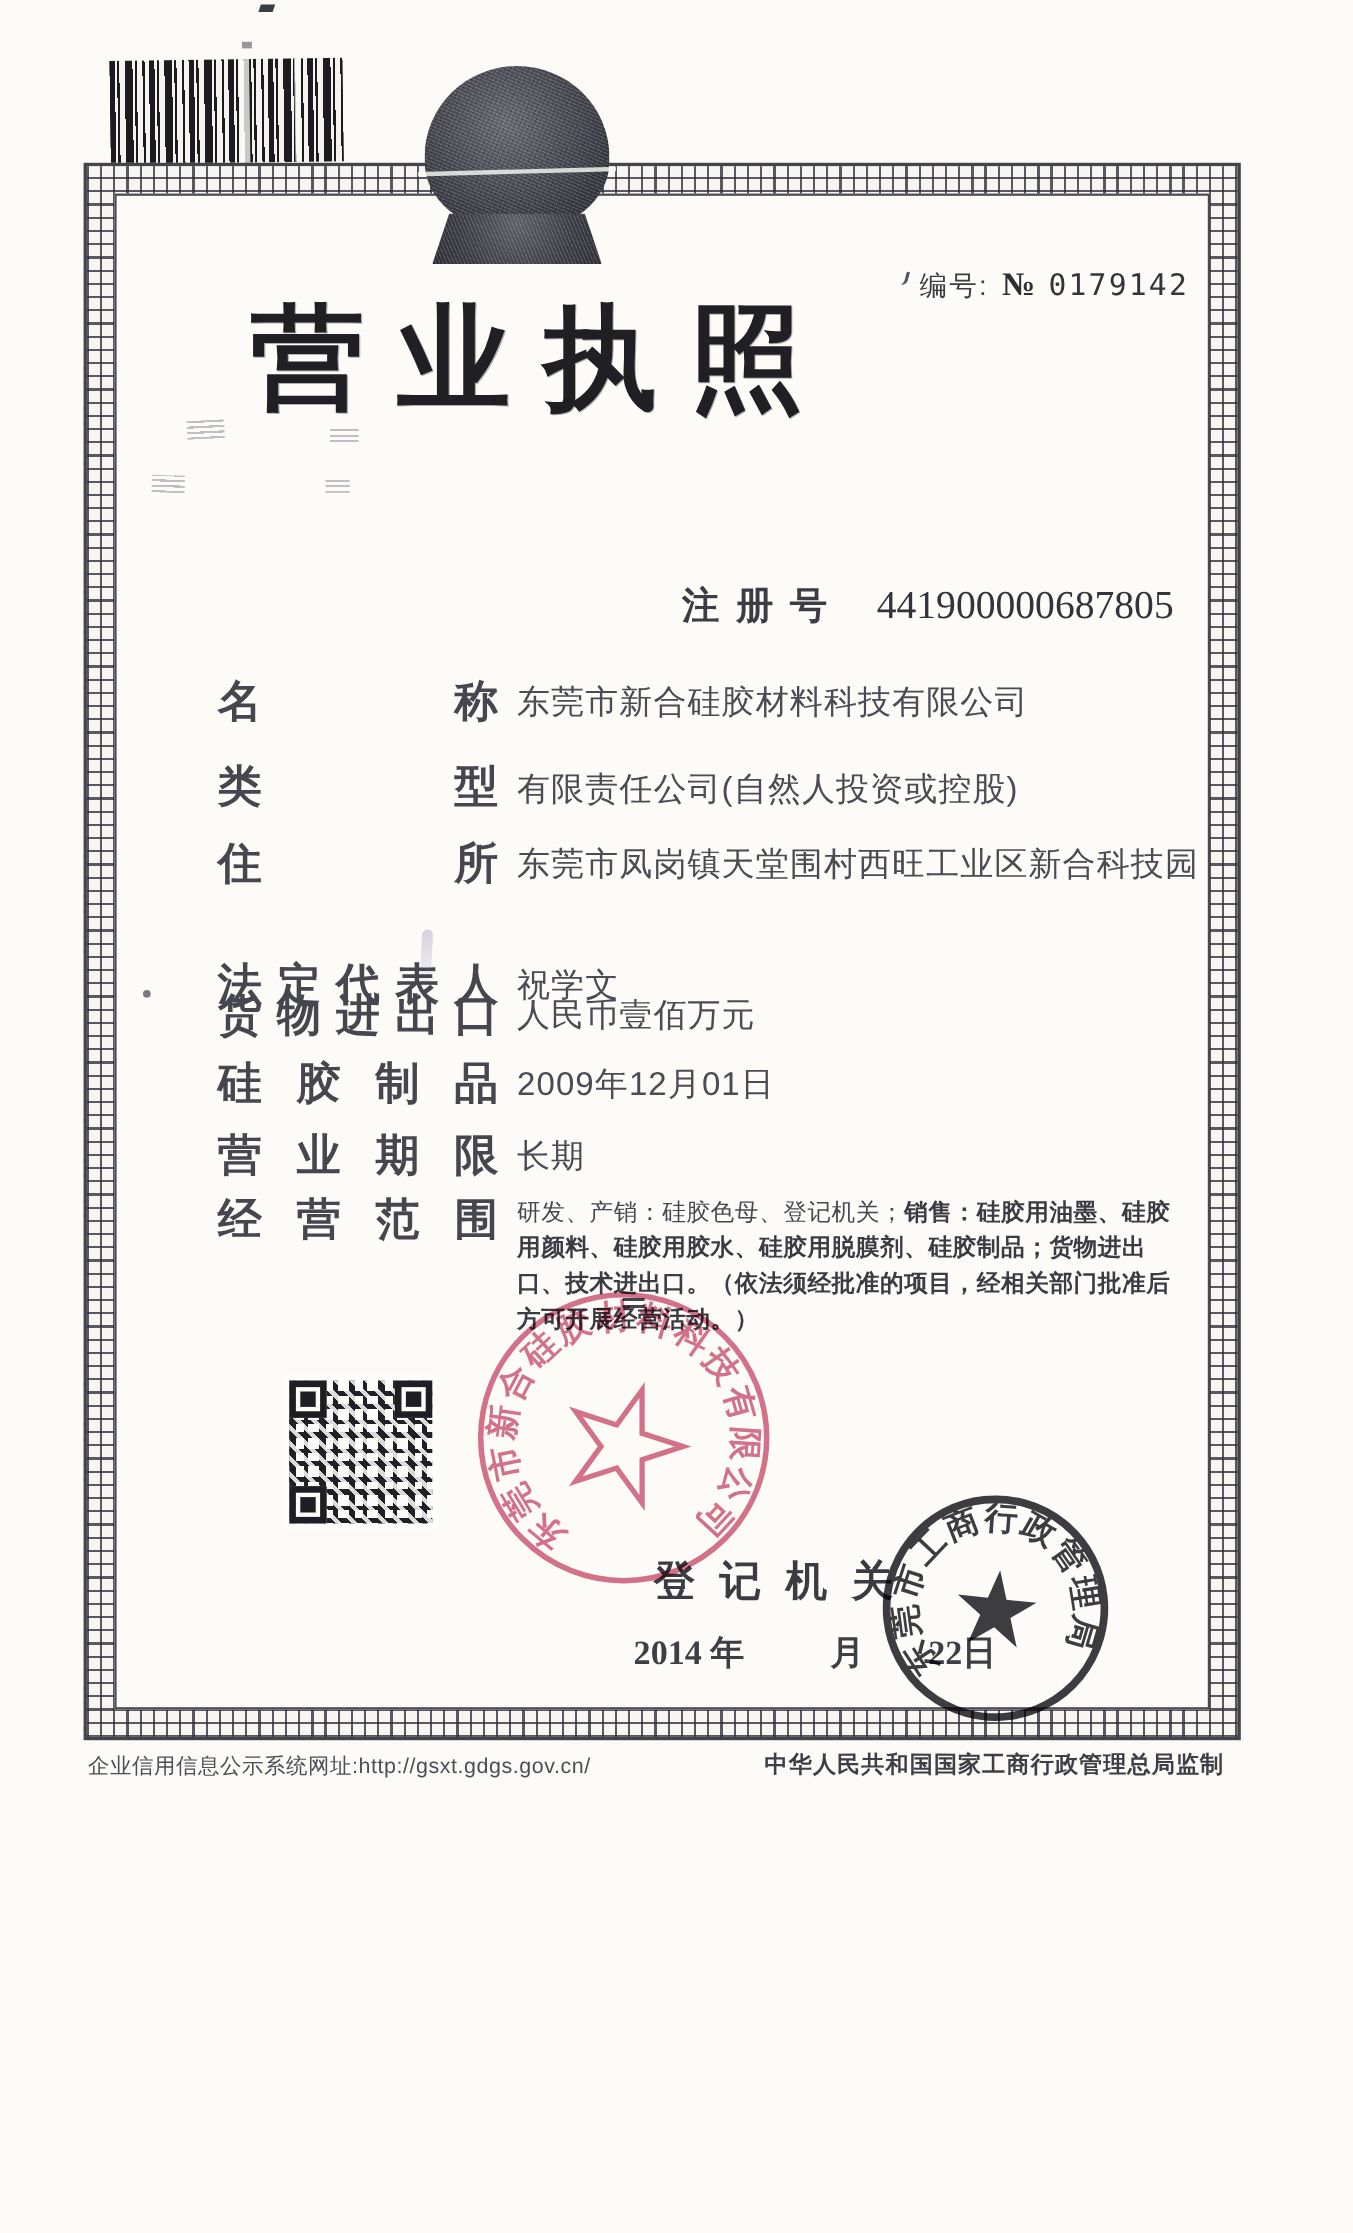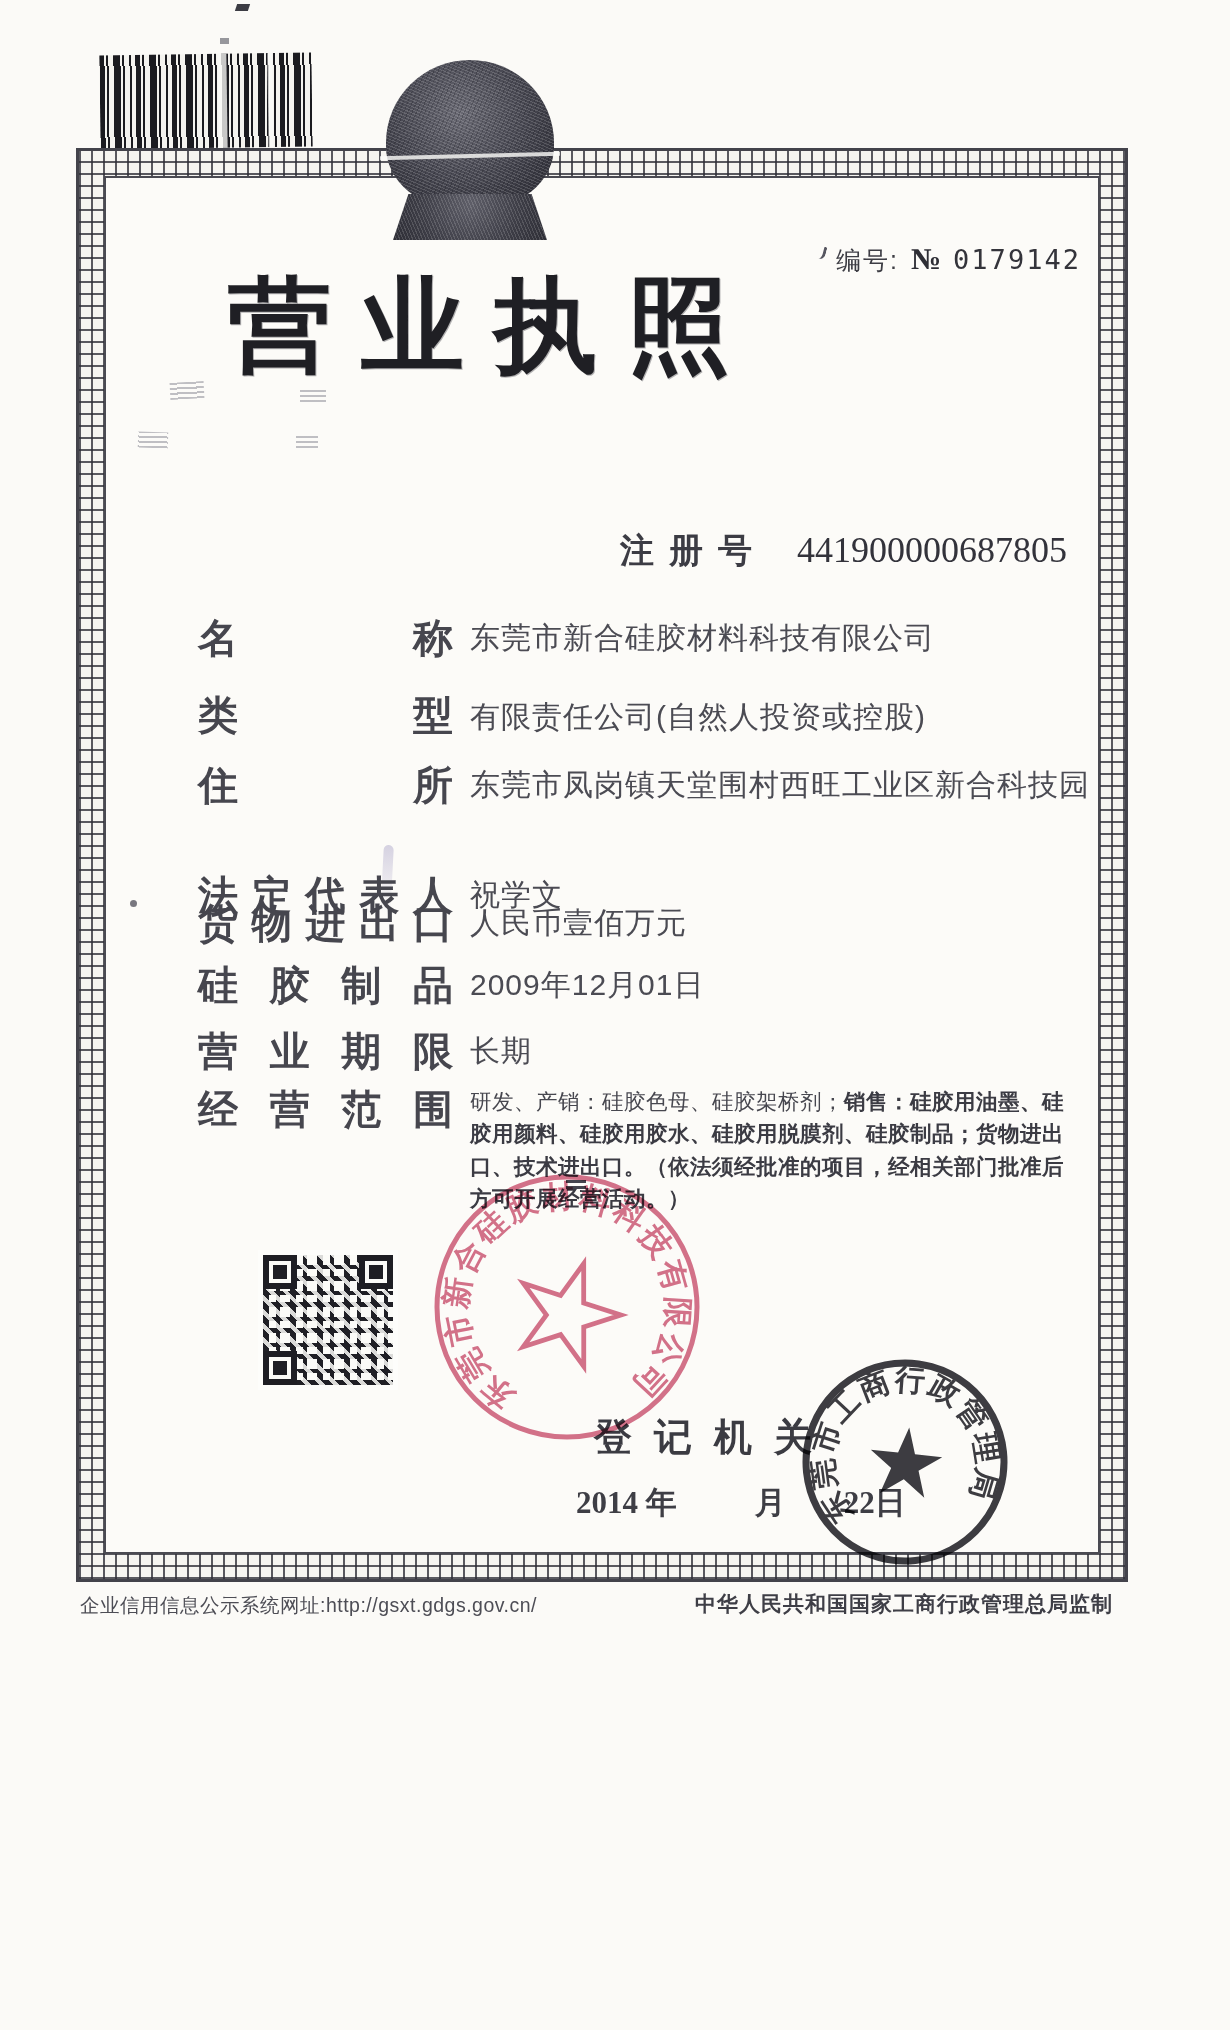--- a/index.html
+++ b/index.html
@@ -176,21 +176,21 @@
   <div class="row" style="top:962px;">
     <span class="f-label">硅胶制品</span>
     <span class="f-value">2009年12月01日</span>
   </div>
   <div class="row" style="top:1028px;">
     <span class="f-label">营业期限</span>
     <span class="f-value">长期</span>
   </div>
   <div class="row row-scope" style="top:1086px;">
     <span class="f-label">经营范围</span>
-    <span class="f-scope"><span>研发、产销：硅胶色母、硅胶架桥剂；</span><span class="bold">销售：硅胶用油墨、硅胶用颜料、硅胶用胶水、硅胶用脱膜剂、硅胶制品；货物进出口、技术进出口。（依法须经批准的项目，经相关部门批准后方可开展经营活动。）</span></span>
+    <span class="f-scope"><span>研发、产销：硅胶色母、登记机关；</span><span class="bold">销售：硅胶用油墨、硅胶用颜料、硅胶用胶水、硅胶用脱膜剂、硅胶制品；货物进出口、技术进出口。（依法须经批准的项目，经相关部门批准后方可开展经营活动。）</span></span>
   </div>
 
   <div class="qr">
     <div class="qr-pattern">
       <div class="finder tl"></div>
       <div class="finder tr"></div>
       <div class="finder bl"></div>
     </div>
   </div>
 

